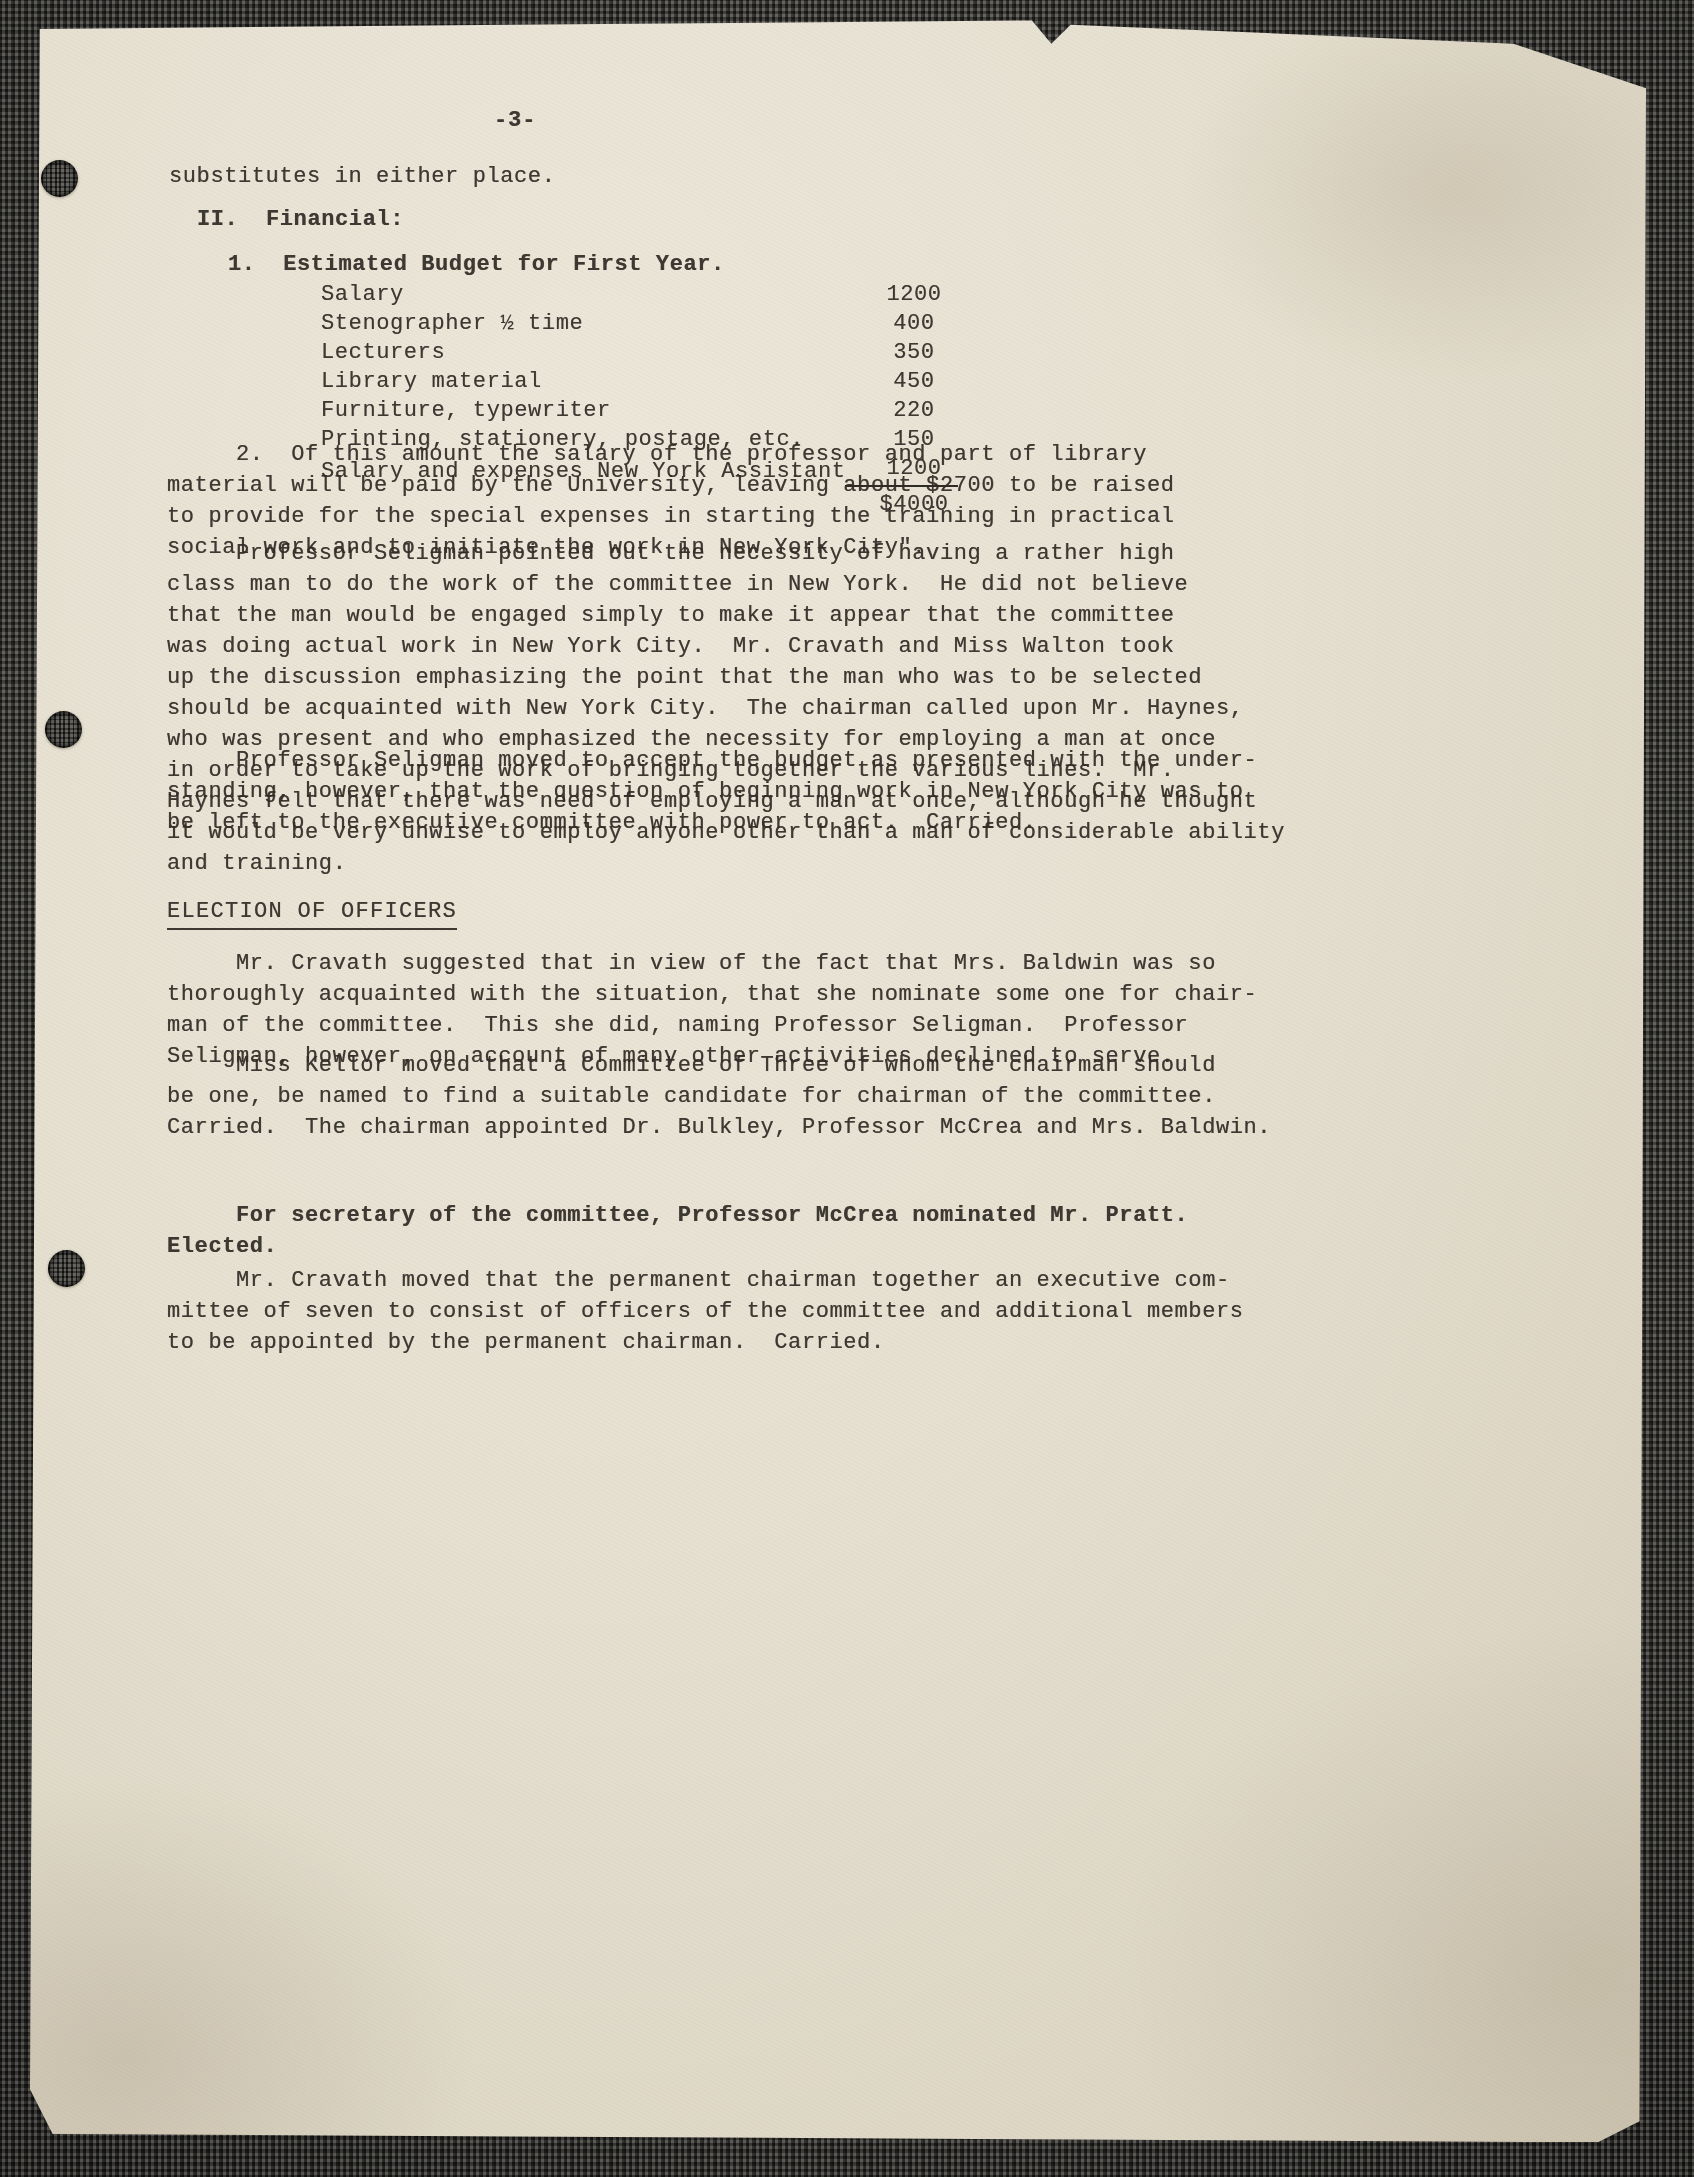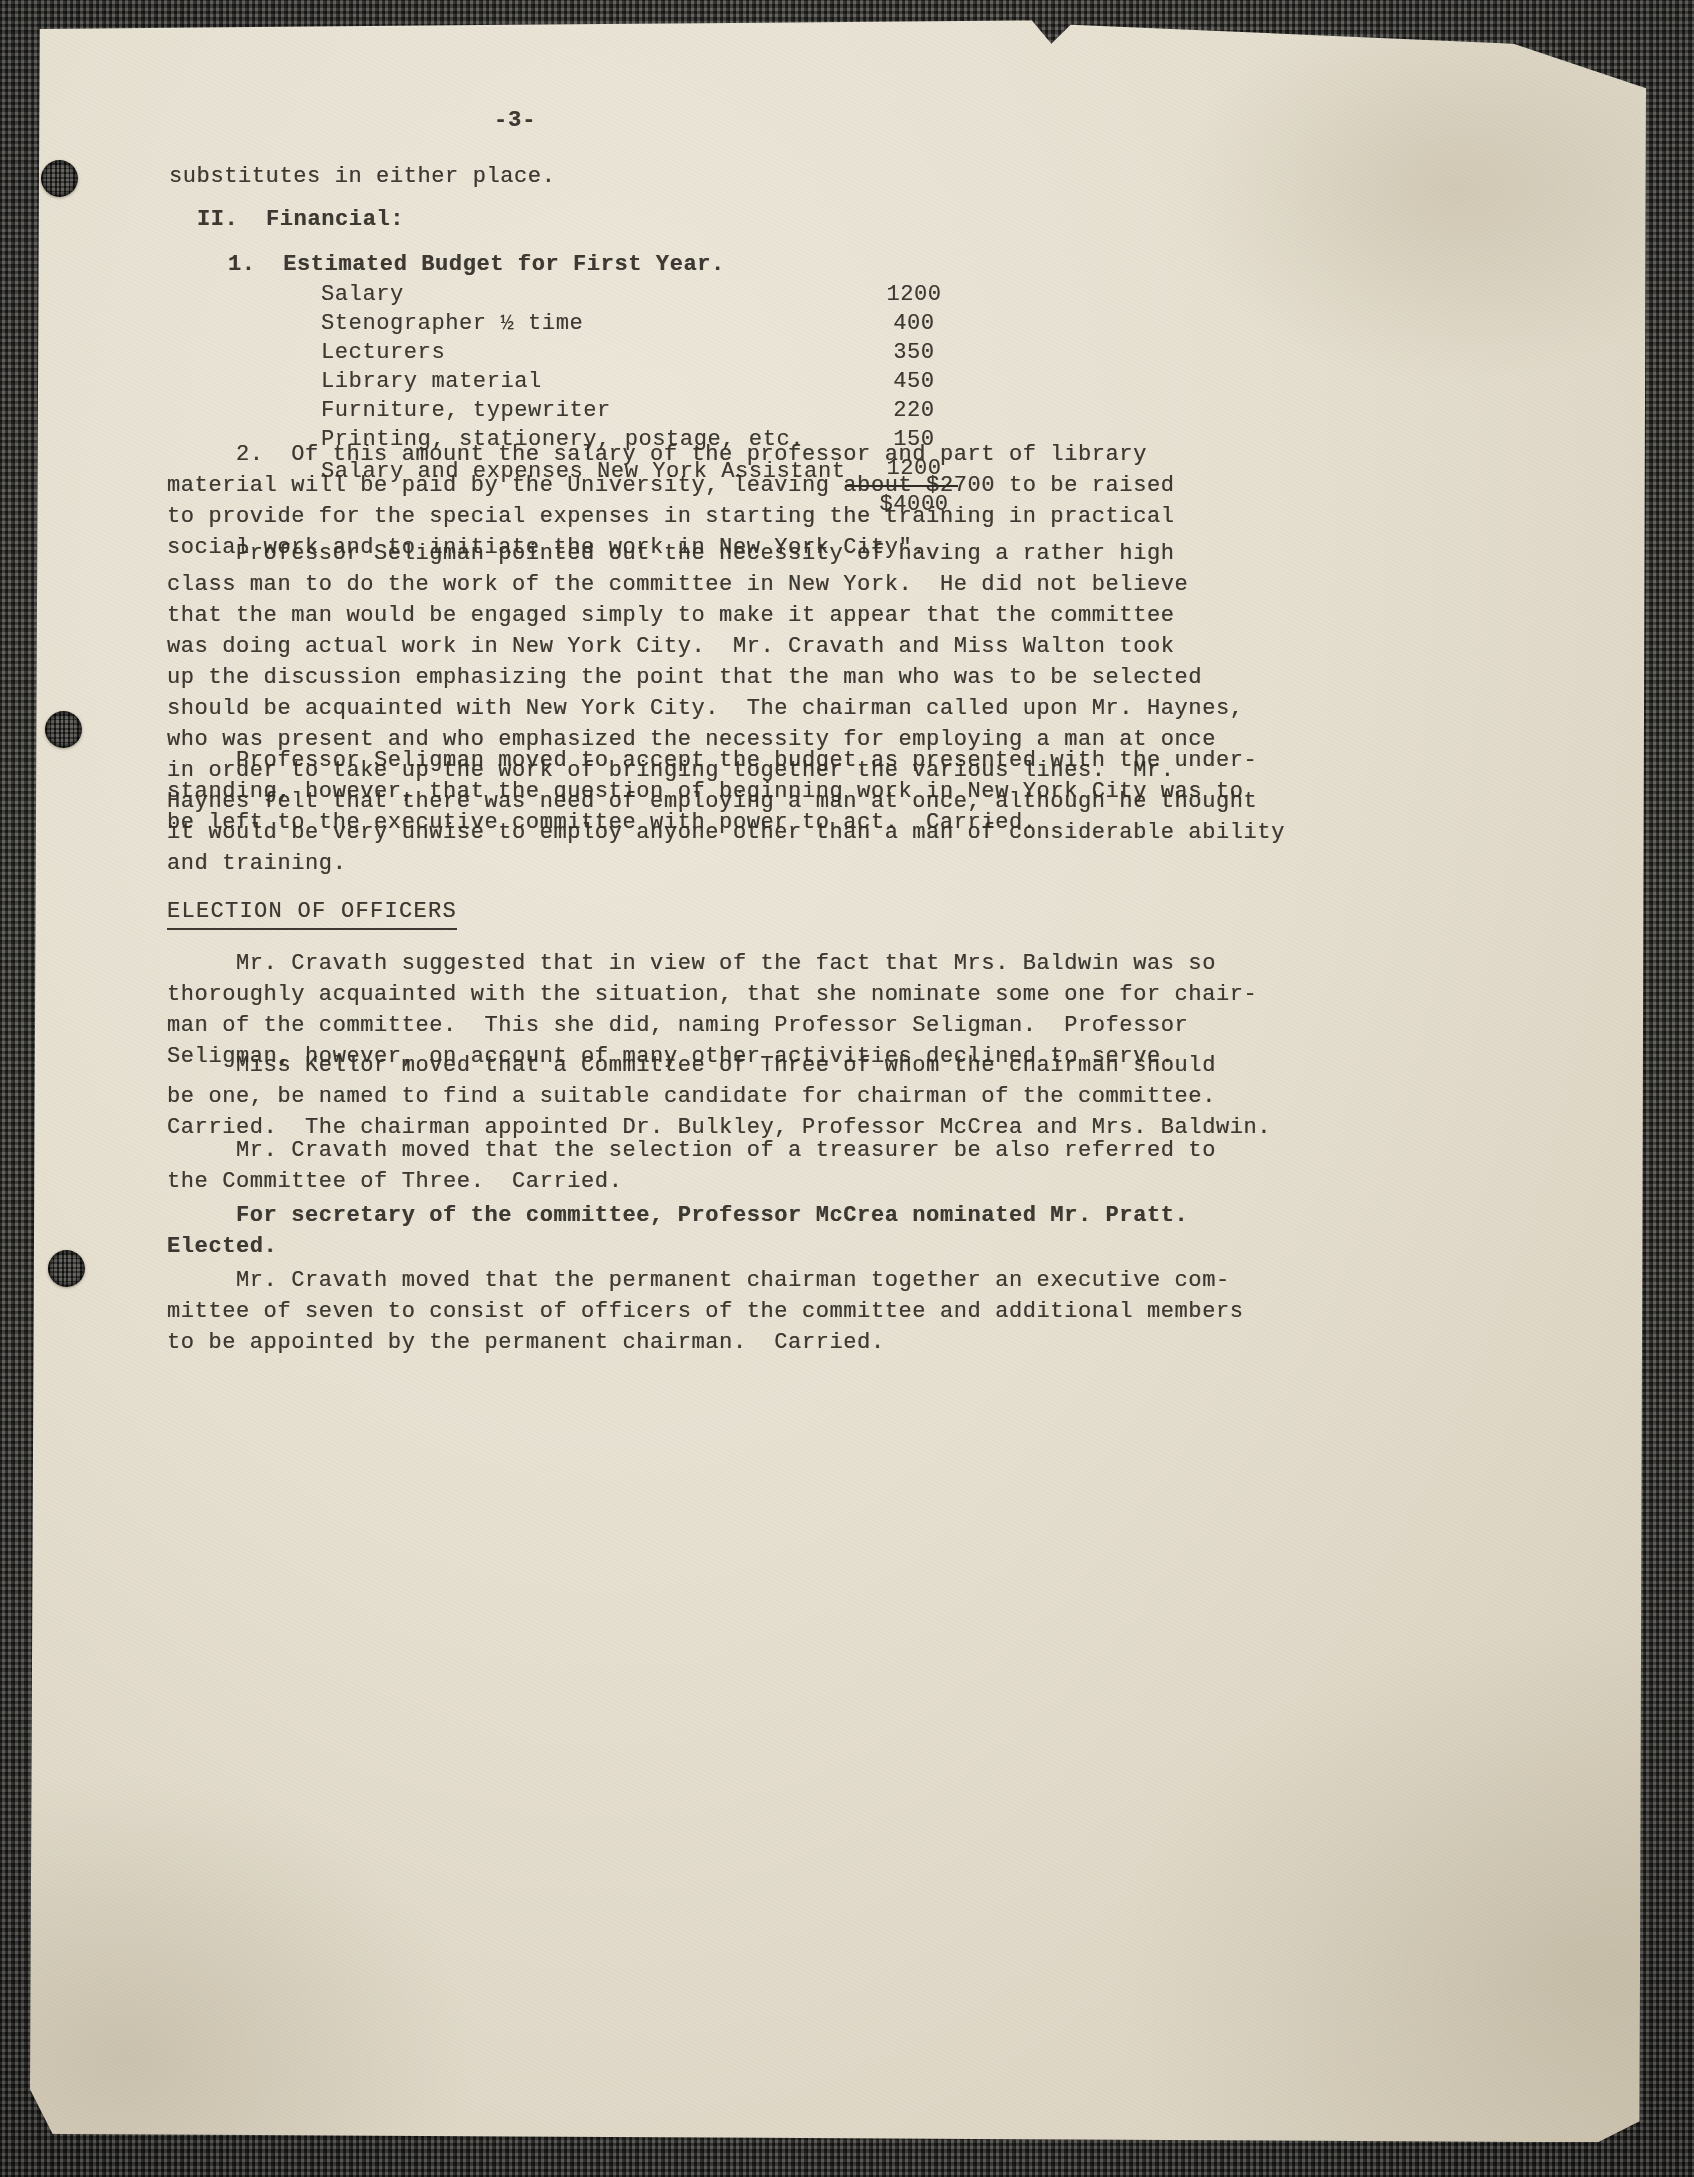--- a/index.html
+++ b/index.html
@@ -285,24 +285,20 @@
 man of the committee.  This she did, naming Professor Seligman.  Professor
 Seligman, however, on account of many other activities declined to serve.</span>
     </div>
 
     <div class="para" id="para-kellor">
       <span class="typed">     Miss Kellor moved that a Committee of Three of whom the chairman should
 be one, be named to find a suitable candidate for chairman of the committee.
 Carried.  The chairman appointed Dr. Bulkley, Professor McCrea and Mrs. Baldwin.</span>
     </div>
 
-    <div class="para" id="para-cravath-2">
-      <span class="typed">     Mr. Cravath moved that the selection of a treasurer be also referred to
-the Committee of Three.  Carried.</span>
-    </div>
 
     <div class="para" id="para-secretary">
       <span class="typed">     For secretary of the committee, Professor McCrea nominated Mr. Pratt.
 Elected.</span>
     </div>
 
     <div class="para" id="para-cravath-3">
       <span class="typed">     Mr. Cravath moved that the permanent chairman together an executive com-
 mittee of seven to consist of officers of the committee and additional members
 to be appointed by the permanent chairman.  Carried.</span>

